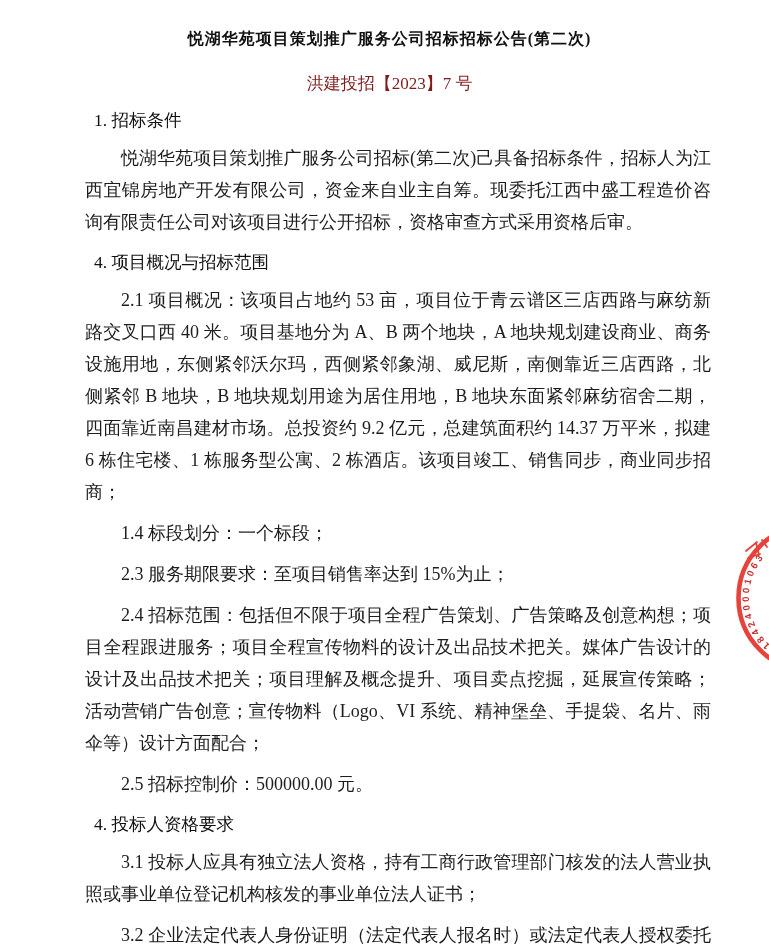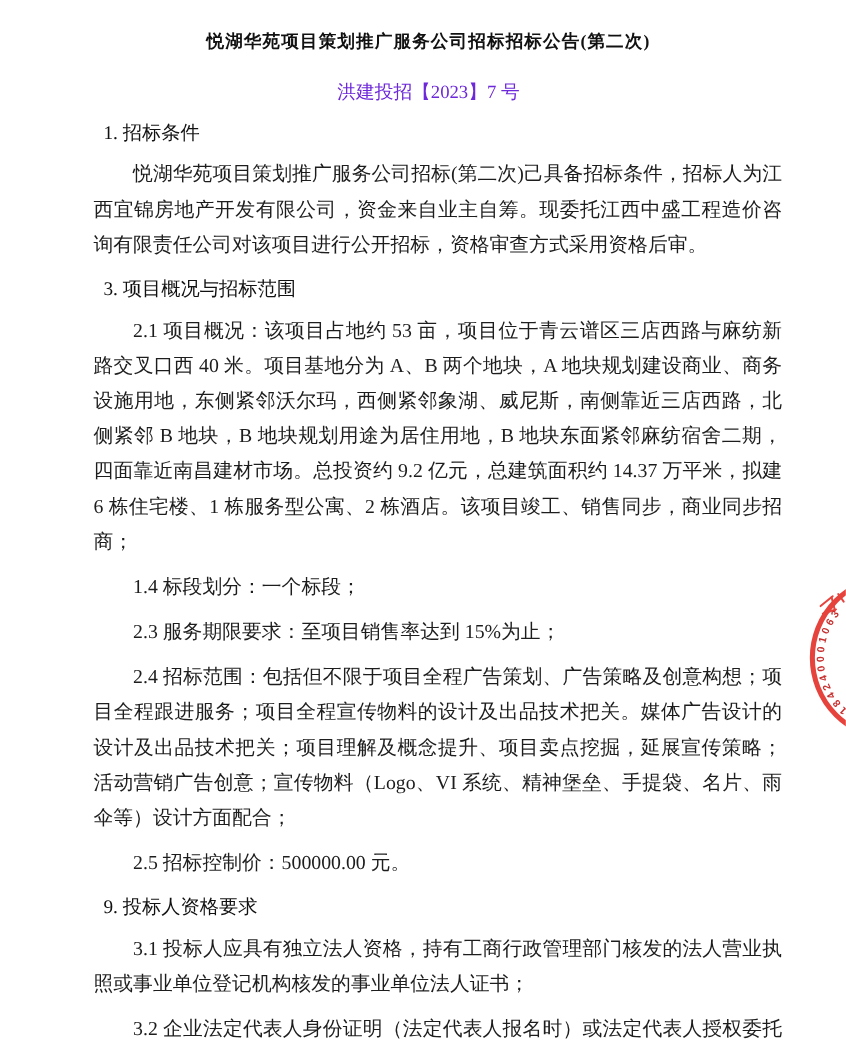--- a/index.html
+++ b/index.html
@@ -33,21 +33,21 @@
     font-weight: bold;
     letter-spacing: 1px;
     line-height: 30px;
     color: #111;
   }
   .doc-number {
     margin-top: 18px;
     text-align: center;
     font-size: 17px;
     line-height: 24px;
-    color: #6d28d9;
+    color: #7f1d1d;
   }
   h2.sec {
     margin: 11px 0 0 0;
     padding-left: 26px;
     font-size: 17.5px;
     font-weight: normal;
     line-height: 26px;
     color: #111;
   }
   p.body {
@@ -78,28 +78,28 @@
 
   <div class="content">
 
     <div class="doc-title">悦湖华苑项目策划推广服务公司招标招标公告(第二次)</div>
 
     <div class="doc-number">洪建投招【2023】7 号</div>
 
     <h2 class="sec">1. 招标条件</h2>
     <p class="body">悦湖华苑项目策划推广服务公司招标(第二次)己具备招标条件，招标人为江西宜锦房地产开发有限公司，资金来自业主自筹。现委托江西中盛工程造价咨询有限责任公司对该项目进行公开招标，资格审查方式采用资格后审。</p>
 
-    <h2 class="sec">3. 项目概况与招标范围</h2>
+    <h2 class="sec">4. 项目概况与招标范围</h2>
     <p class="body">2.1 项目概况：该项目占地约 53 亩，项目位于青云谱区三店西路与麻纺新路交叉口西 40 米。项目基地分为 A、B 两个地块，A 地块规划建设商业、商务设施用地，东侧紧邻沃尔玛，西侧紧邻象湖、威尼斯，南侧靠近三店西路，北侧紧邻 B 地块，B 地块规划用途为居住用地，B 地块东面紧邻麻纺宿舍二期，四面靠近南昌建材市场。总投资约 9.2 亿元，总建筑面积约 14.37 万平米，拟建 6 栋住宅楼、1 栋服务型公寓、2 栋酒店。该项目竣工、销售同步，商业同步招商；</p>
     <p class="body">1.4 标段划分：一个标段；</p>
     <p class="body">2.3 服务期限要求：至项目销售率达到 15%为止；</p>
     <p class="body">2.4 招标范围：包括但不限于项目全程广告策划、广告策略及创意构想；项目全程跟进服务；项目全程宣传物料的设计及出品技术把关。媒体广告设计的设计及出品技术把关；项目理解及概念提升、项目卖点挖掘，延展宣传策略；活动营销广告创意；宣传物料（Logo、VI 系统、精神堡垒、手提袋、名片、雨伞等）设计方面配合；</p>
     <p class="body">2.5 招标控制价：500000.00 元。</p>
 
-    <h2 class="sec">9. 投标人资格要求</h2>
+    <h2 class="sec">4. 投标人资格要求</h2>
     <p class="body">3.1 投标人应具有独立法人资格，持有工商行政管理部门核发的法人营业执照或事业单位登记机构核发的事业单位法人证书；</p>
     <p class="body">3.2 企业法定代表人身份证明（法定代表人报名时）或法定代表人授权委托书（被授权人报名时）、本人有效身份证及本人电子社保凭证（开标年度任意连</p>
 
   </div>
 
   <div class="seal-layer">
     <svg width="769" height="948" viewBox="0 0 769 948" xmlns="http://www.w3.org/2000/svg">
       <g opacity="0.93">
         <circle cx="812" cy="598" r="73.5" fill="none" stroke-width="4.6" class="seal-ring" stroke="#e5352f"></circle>
 

